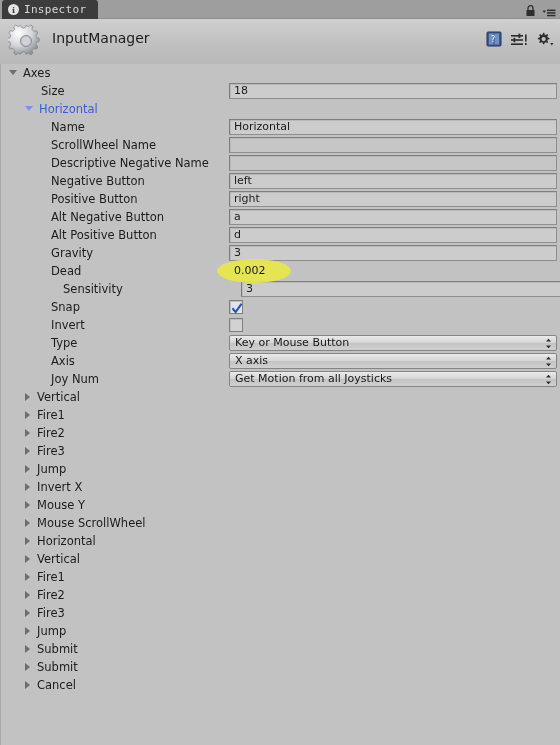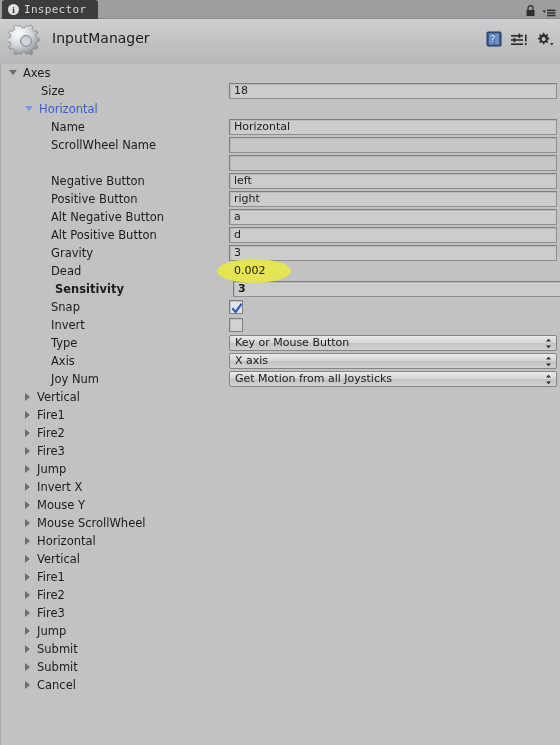--- a/index.html
+++ b/index.html
@@ -270,20 +270,21 @@
         </div>
         <div class="row" style="position: absolute; left: 0px; top: 54px;">
           <span class="label" style="left:50px">Name</span>
           <div class="field">Horizontal</div>
         </div>
         <div class="row" style="position: absolute; left: 0px; top: 72px;">
           <span class="label" style="left:50px">ScrollWheel Name</span>
           <div class="field empty"></div>
         </div>
         <div class="row" style="position: absolute; left: 0px; top: 90px;">
+          <span class="label" style="left:50px">Descriptive Negative Name</span>
           <div class="field empty"></div>
         </div>
         <div class="row" style="position: absolute; left: 0px; top: 108px;">
           <span class="label" style="left:50px">Negative Button</span>
           <div class="field">left</div>
         </div>
         <div class="row" style="position: absolute; left: 0px; top: 126px;">
           <span class="label" style="left:50px">Positive Button</span>
           <div class="field">right</div>
         </div>
@@ -296,21 +297,21 @@
           <div class="field">d</div>
         </div>
         <div class="row" style="position: absolute; left: 0px; top: 180px;">
           <span class="label" style="left:50px">Gravity</span>
           <div class="field">3</div>
         </div>
         <div class="row" style="position: absolute; left: 0px; top: 198px;">
           <span class="label" style="left:50px">Dead</span>
           <div class="field highlight-field" style="position: absolute; z-index: 6;">0.002</div>
         </div>
-        <div class="row" style="position: absolute; left: 4px; top: 216px; font-weight: bold;">
+        <div class="row" style="position: absolute; left: 12px; top: 216px;">
           <span class="label" style="left:50px">Sensitivity</span>
           <div class="field">3</div>
         </div>
         <div class="row" style="position: absolute; left: 0px; top: 234px;">
           <span class="label" style="left:50px">Snap</span>
           <div class="checkbox checked">
             <span class="tick"><svg width="10" height="12" viewBox="0 0 10 12">
                 <path d="M1 6 L3.6 9 L9 1.5" fill="none" stroke="#2c58b4" stroke-width="2.1" stroke-linecap="square"></path>
               </svg></span>
           </div>

